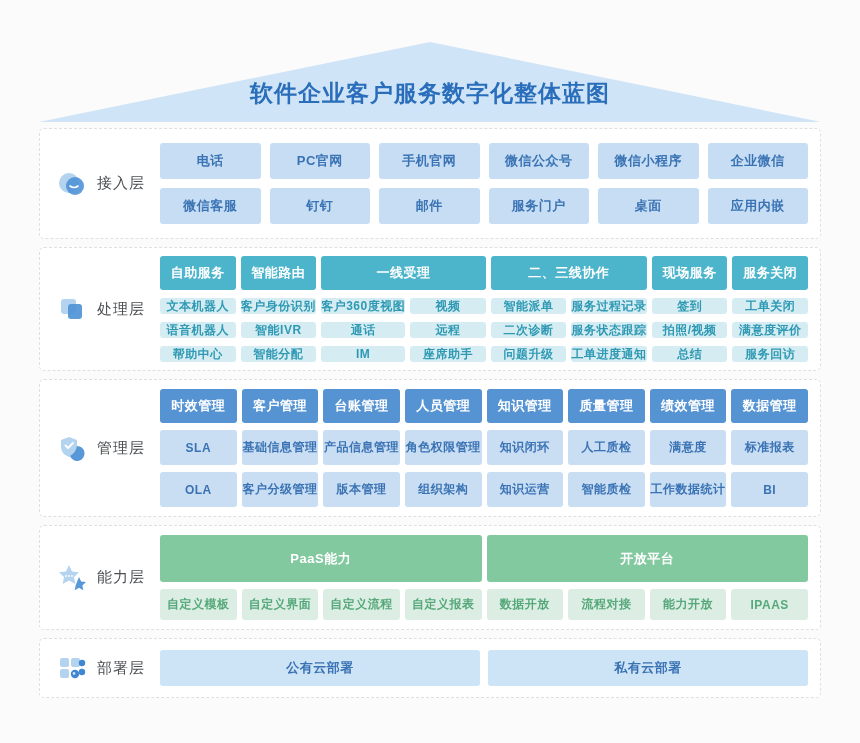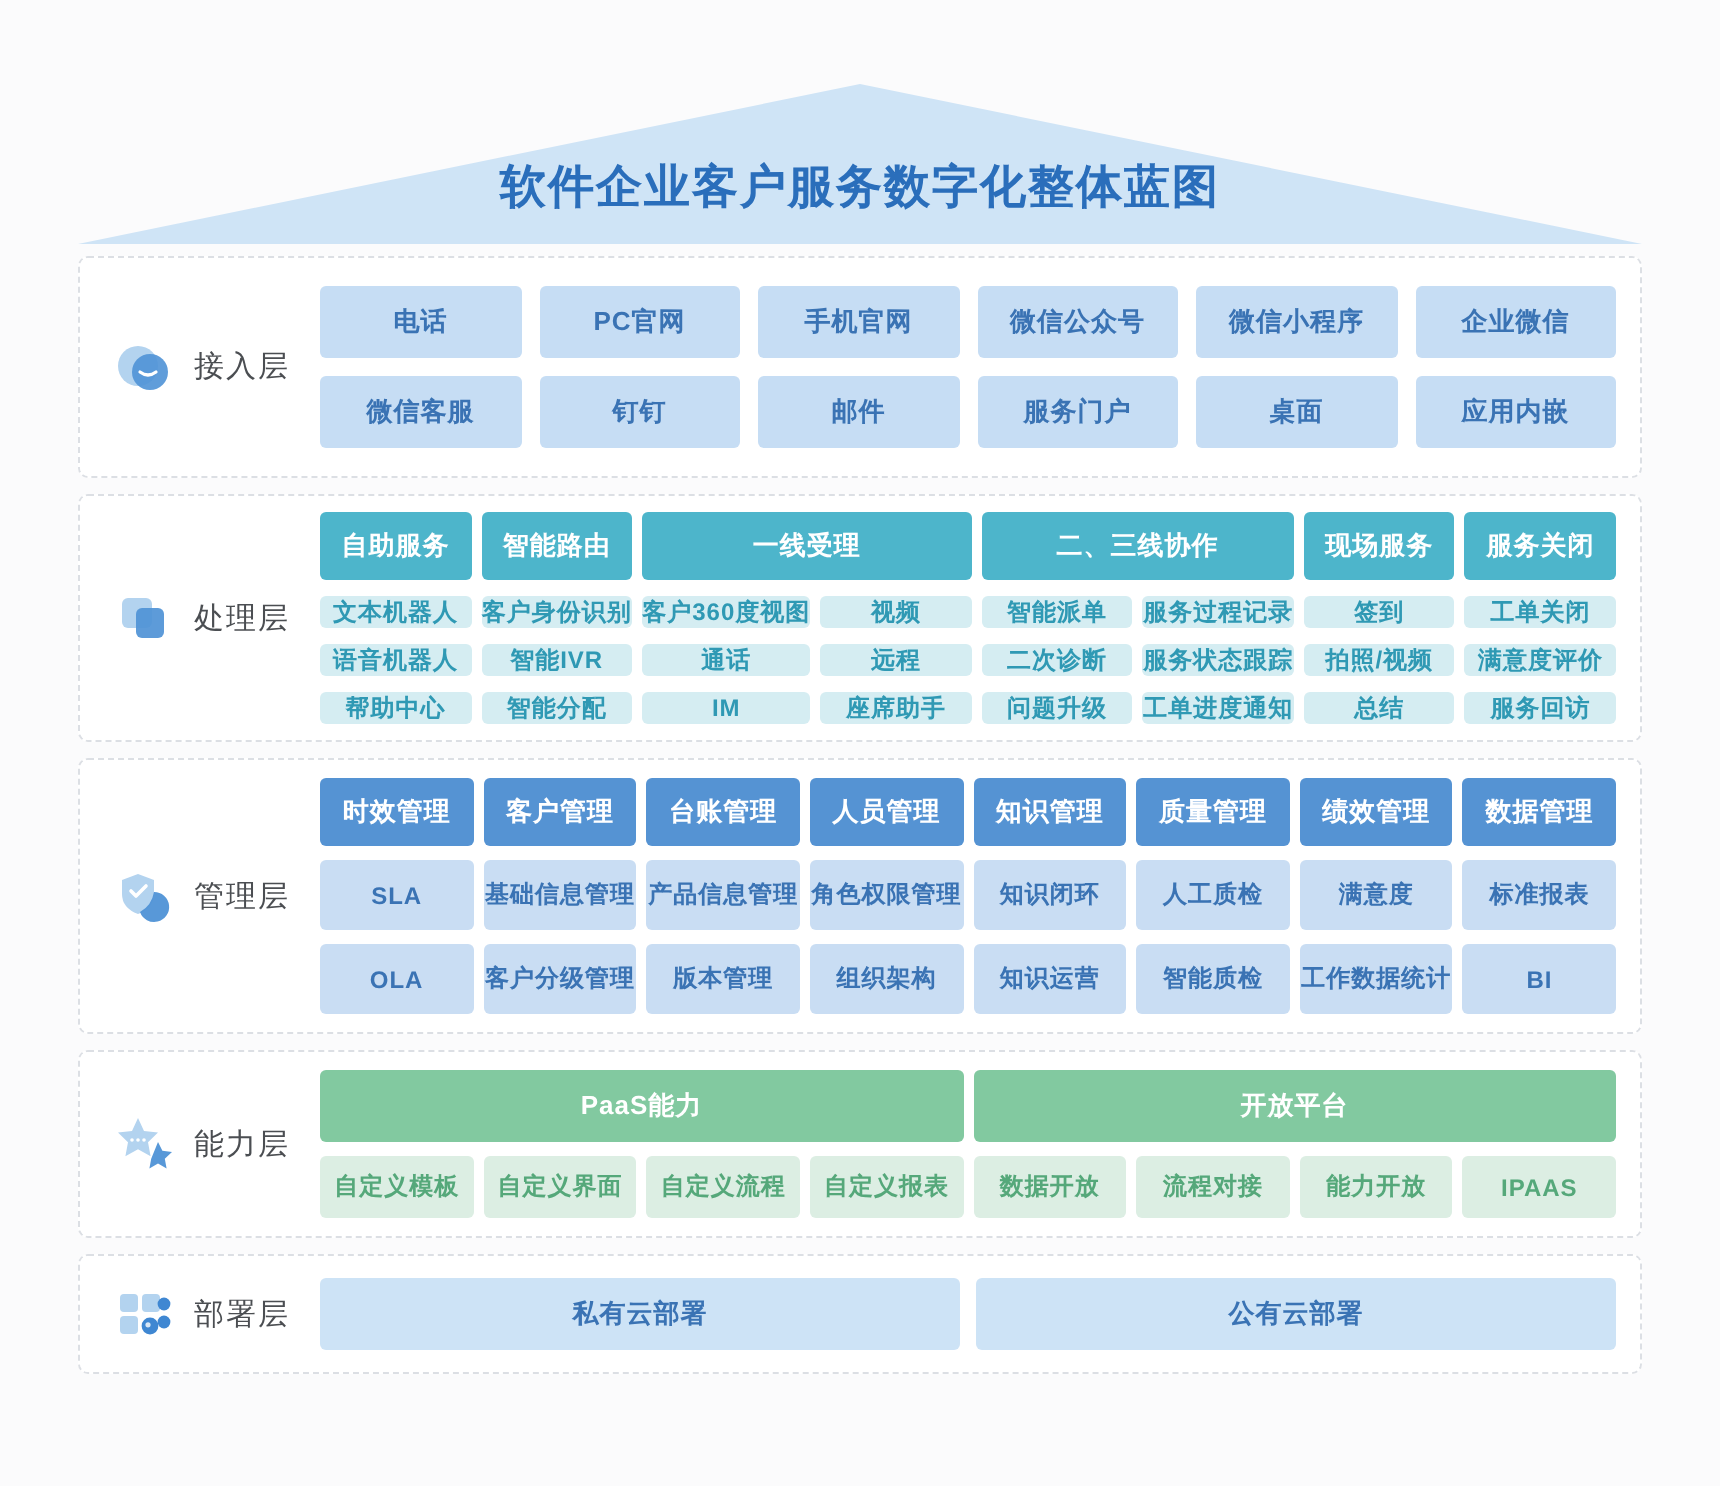--- a/index.html
+++ b/index.html
@@ -51,21 +51,21 @@
     border-radius:3px; height:34px;
     font-size:12px; font-weight:600; white-space:nowrap;
     letter-spacing:.5px;
   }
   .cell-access { height:36px; font-size:13px;
     background:var(--access-cell-bg,#c6ddf4); color:var(--access-cell-text,#3a73b4); }
   .head-proc   { background:var(--proc-header-bg,#4db5cb); color:var(--header-text,#fff); font-size:13px; }
   .cell-proc   { height:16px; background:var(--proc-cell-bg,#d5edf2); color:var(--proc-cell-text,#2f99b4); }
   .head-mgmt   { background:var(--mgmt-header-bg,#5593d3); color:var(--header-text,#fff); font-size:13px; }
   .cell-mgmt   { height:35px; background:var(--mgmt-cell-bg,#c9ddf3); color:var(--mgmt-cell-text,#3a73b4); }
-  .head-cap    { height:36px; background:var(--cap-header-bg,#82c9a0); color:var(--header-text,#fff); font-size:13px; }
+  .head-cap    { height:47px; background:var(--cap-header-bg,#82c9a0); color:var(--header-text,#fff); font-size:13px; }
   .cell-cap    { height:31px; background:var(--cap-cell-bg,#dceee3); color:var(--cap-cell-text,#55a87a); }
   .cell-deploy { height:36px; font-size:13px;
     background:var(--deploy-cell-bg,#cde3f6); color:var(--deploy-cell-text,#3a73b4); }
 
   .rowgroup { display:contents; }
   .icon { width:34px; height:34px; flex:0 0 34px; }
 </style>
 </head>
 <body>
 
@@ -146,18 +146,18 @@
         <rect x="16" y="7" width="9" height="9" rx="2" fill="#b3d3ef"></rect>
         <rect x="5" y="18" width="9" height="9" rx="2" fill="#b3d3ef"></rect>
         <circle cx="27" cy="12" r="3.2" fill="#3f87d2"></circle>
         <circle cx="27" cy="21" r="3.2" fill="#3f87d2"></circle>
         <circle cx="20" cy="23" r="4.2" fill="#3f87d2"></circle>
         <circle cx="19" cy="22.4" r="1.3" fill="#fff" opacity="0.8"></circle>
       </svg>
       <span class="layer-name">部署层</span>
     </div>
     <div class="panel-content grid-deploy">
+        <div class="cell cell-deploy">公有云部署</div>
         <div class="cell cell-deploy">私有云部署</div>
-        <div class="cell cell-deploy">公有云部署</div>
       </div>
   </div>
 
 </div>
 
 </body></html>

